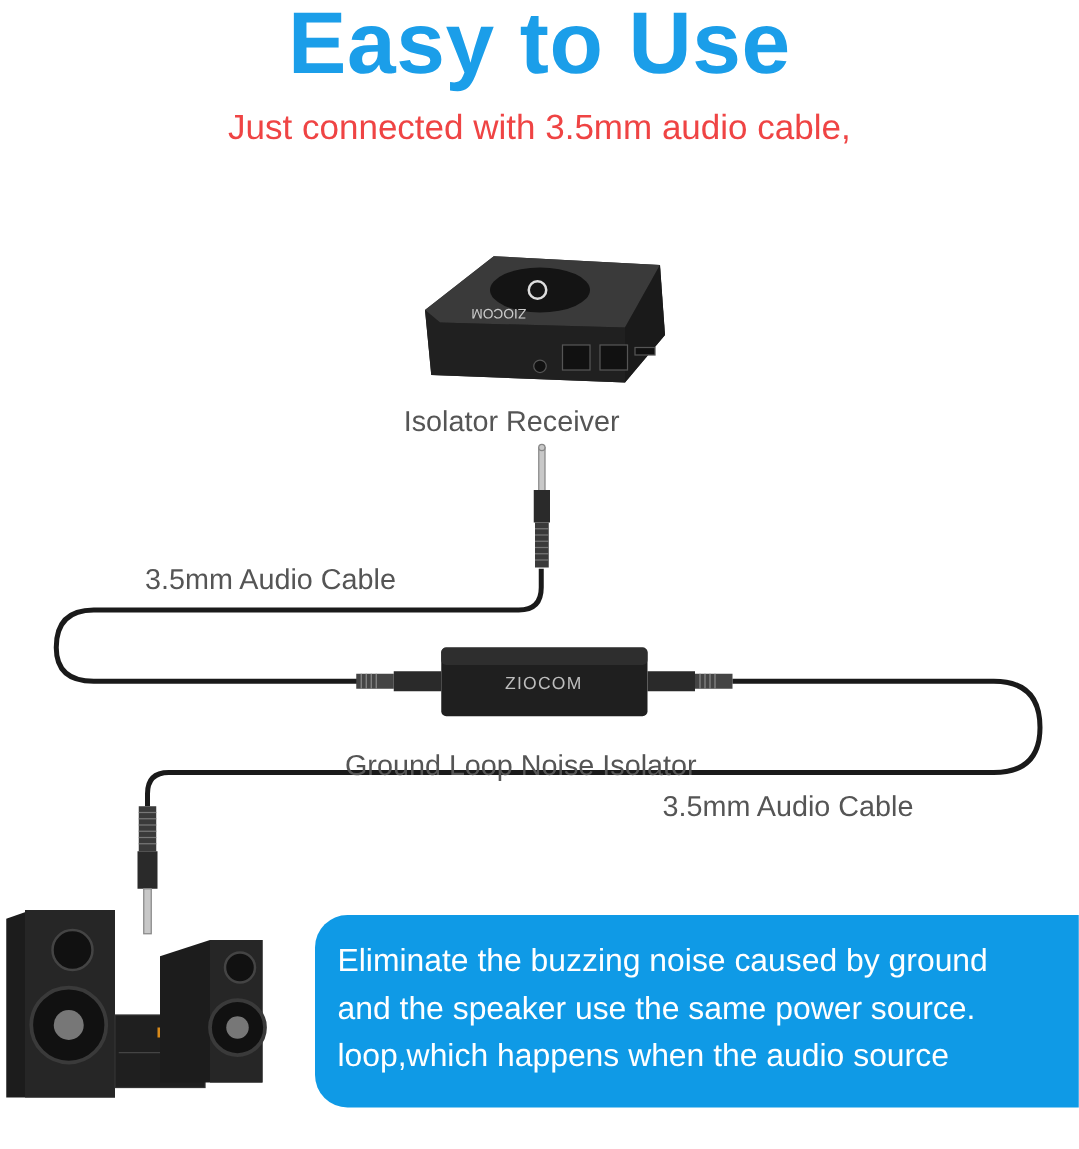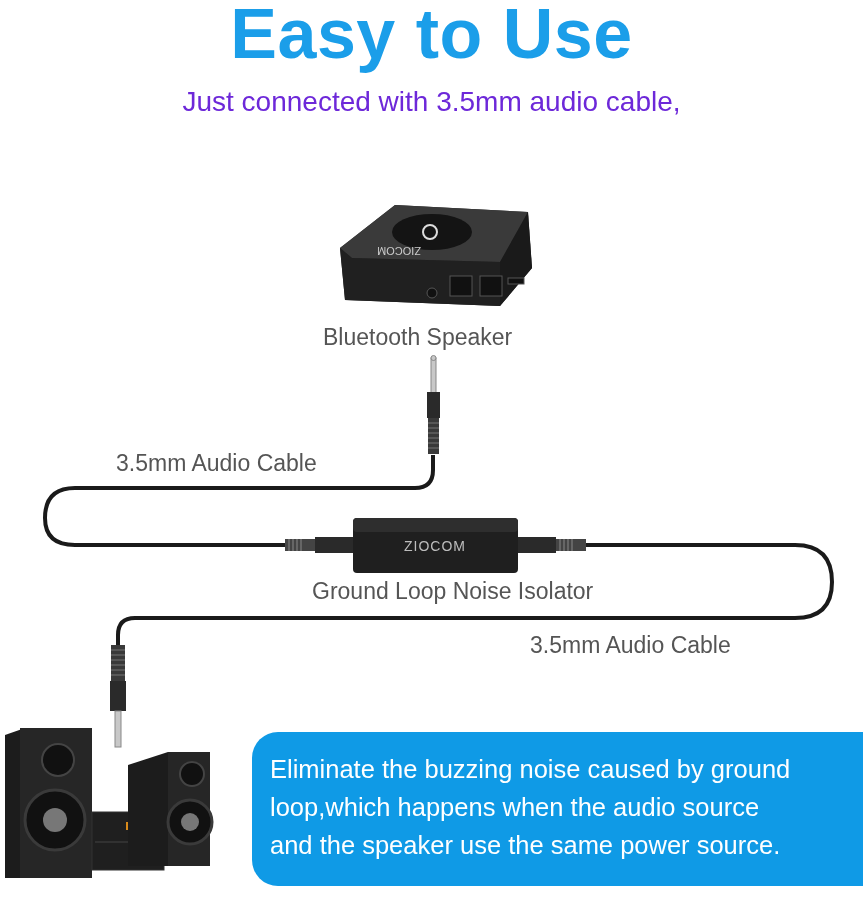--- a/index.html
+++ b/index.html
@@ -1,18 +1,18 @@
 <!DOCTYPE html>
 <html><head>
   <meta charset="utf-8">
   <style>
     html, body { margin: 0; padding: 0; background: #ffffff; }
     body { width: 863px; height: 919px; position: relative; overflow: hidden; font-family: "Liberation Sans", sans-serif; }
     .title { position: absolute; left: 0; width: 863px; top: -6px; text-align: center; font-weight: bold; font-size: 70px; color: #1b9ee9; letter-spacing: 0.5px; }
-    .subtitle { position: absolute; left: 0; width: 863px; top: 84px; text-align: center; font-size: 28px; line-height: 36px; color: #6d28d9; }
+    .subtitle { position: absolute; left: 0; width: 863px; top: 84px; text-align: center; font-size: 28px; line-height: 36px; color: #ef4444; }
     .label { position: absolute; font-size: 23px; color: #555555; white-space: nowrap; }
     svg.diagram { position: absolute; left: 0; top: 0; }
     .callout { position: absolute; left: 252px; top: 732px; width: 664px; height: 154px; background: #0f9ae6; border-radius: 26px; }
     .callout-text { position: absolute; left: 18px; top: 18px; font-size: 25.5px; line-height: 38px; color: #ffffff; }
     .callout-text span { display: block; white-space: nowrap; }
   </style>
 </head>
 <body>
 
 <div class="title">Easy to Use</div>
@@ -104,25 +104,25 @@
     <line x1="95" y1="842" x2="160" y2="842" stroke="#444"></line>
 
     <path d="M128 765 L168 752 L210 752 L210 866 L128 866 Z" fill="#1c1c1c"></path>
     <rect x="168" y="752" width="42" height="114" fill="#262626"></rect>
     <circle cx="192" cy="774" r="12" fill="#111" stroke="#444" stroke-width="2"></circle>
     <circle cx="190" cy="822" r="22" fill="#111" stroke="#3a3a3a" stroke-width="3"></circle>
     <circle cx="190" cy="822" r="9" fill="#777"></circle>
   </g>
 </svg>
 
-<div class="label" style="left:323px; top:324px;">Bluetooth Speaker</div>
+<div class="label" style="left:323px; top:324px;">Isolator Receiver</div>
 <div class="label" style="left:116px; top:450px;">3.5mm Audio Cable</div>
-<div class="label" style="left:276px; top:578px;margin-left:36px;">Ground Loop Noise Isolator</div>
+<div class="label" style="left:276px; top:599px;">Ground Loop Noise Isolator</div>
 <div class="label" style="left:530px; top:632px;">3.5mm Audio Cable</div>
 <div class="label" style="left:70px; top:891px;margin-top:40px;">Speaker</div>
 
 <div class="callout">
   <div class="callout-text">
     <span>Eliminate the buzzing noise caused by ground</span>
+    <span>and the speaker use the same power source.</span>
     <span>loop,which happens when the audio source</span>
-    <span>and the speaker use the same power source.</span>
   </div>
 </div>
 
 </body></html>

